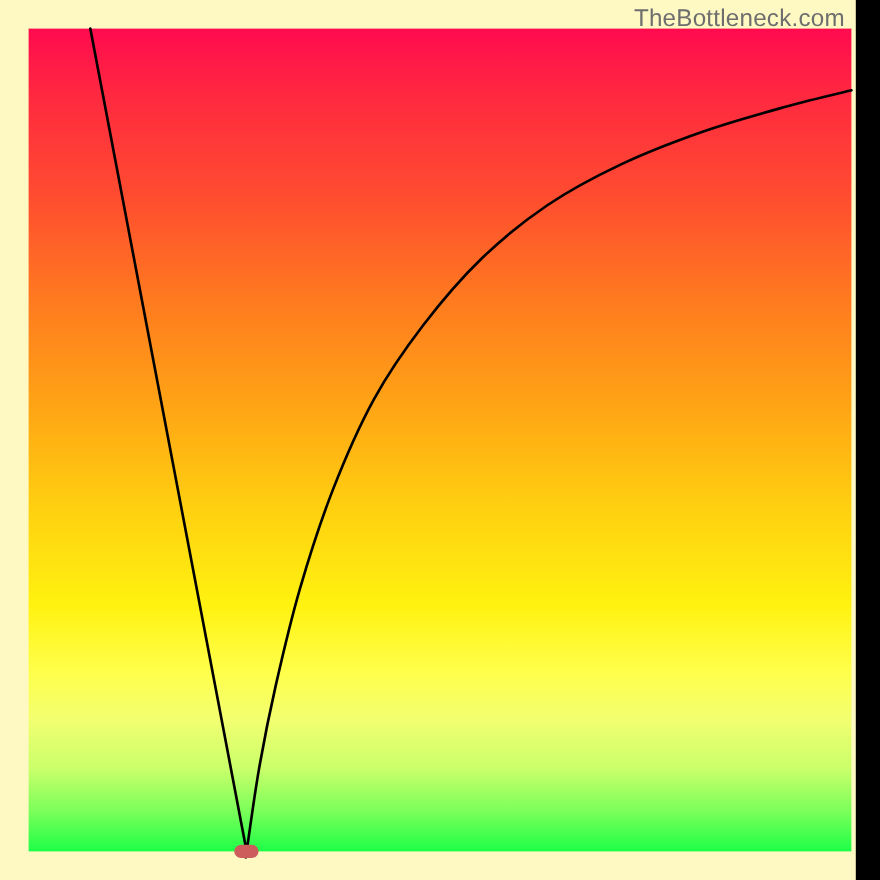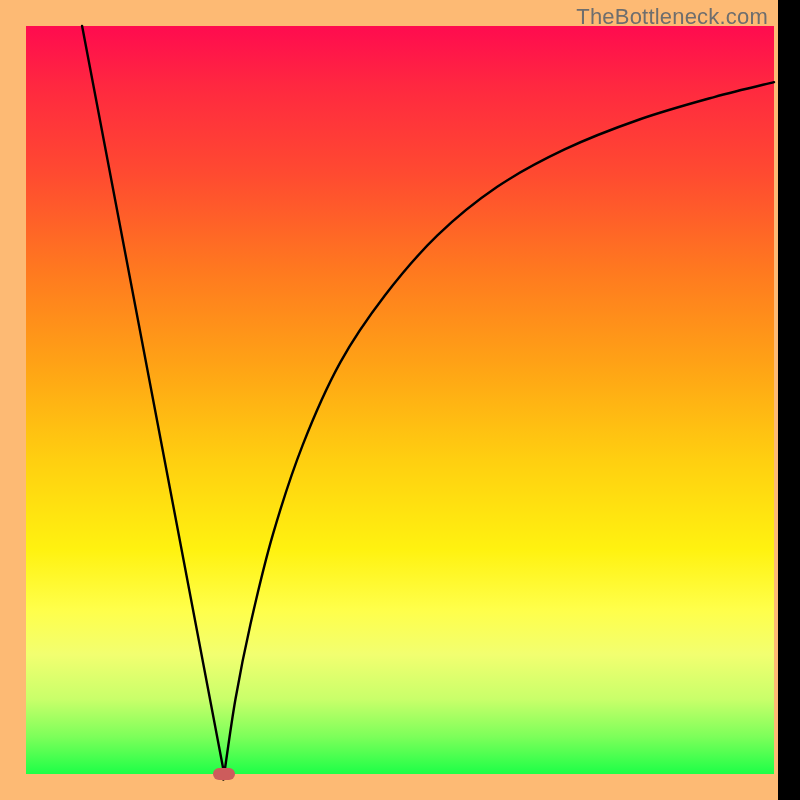--- a/index.html
+++ b/index.html
@@ -10,21 +10,21 @@
     background: #000;
     font-family: Arial, Helvetica, sans-serif;
     overflow: hidden;
   }
   .frame {
     position: absolute;
     left: 0;
     top: 0;
     width: 778px;
     height: 800px;
-    background: #fdba74;
+    background: #fef9c3;
     text-decoration: underline;
   }
   .plot {
     position: absolute;
     left: 26px;
     top: 26px;
     width: 748px;
     height: 748px;
     
     background: linear-gradient(to bottom,

